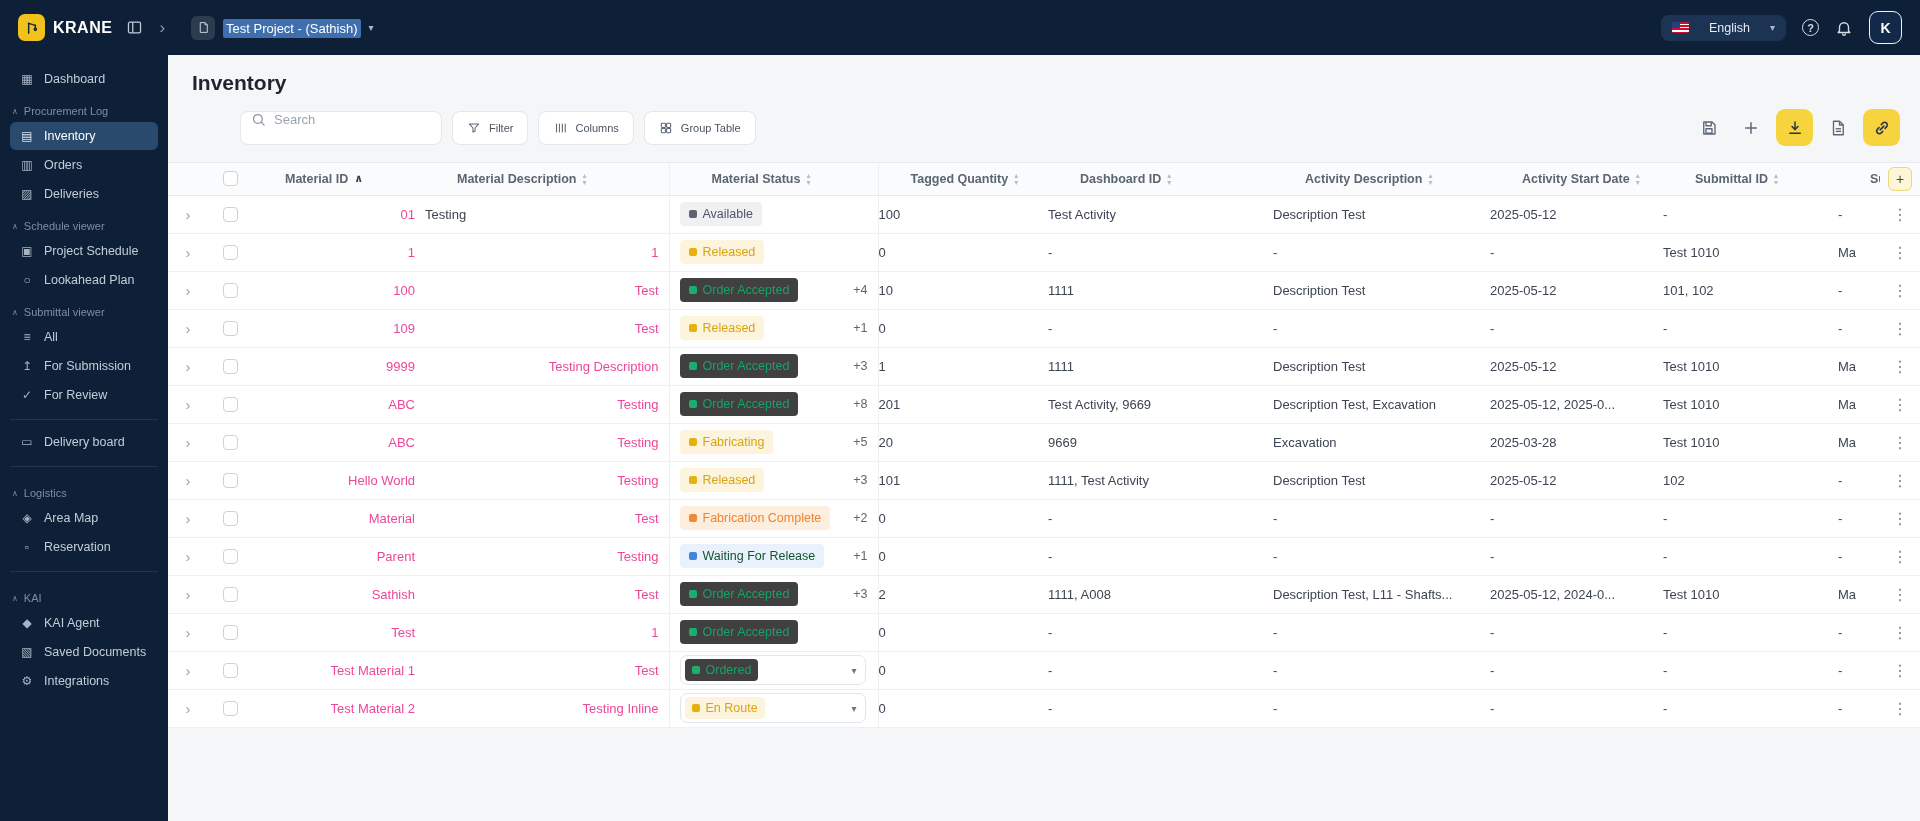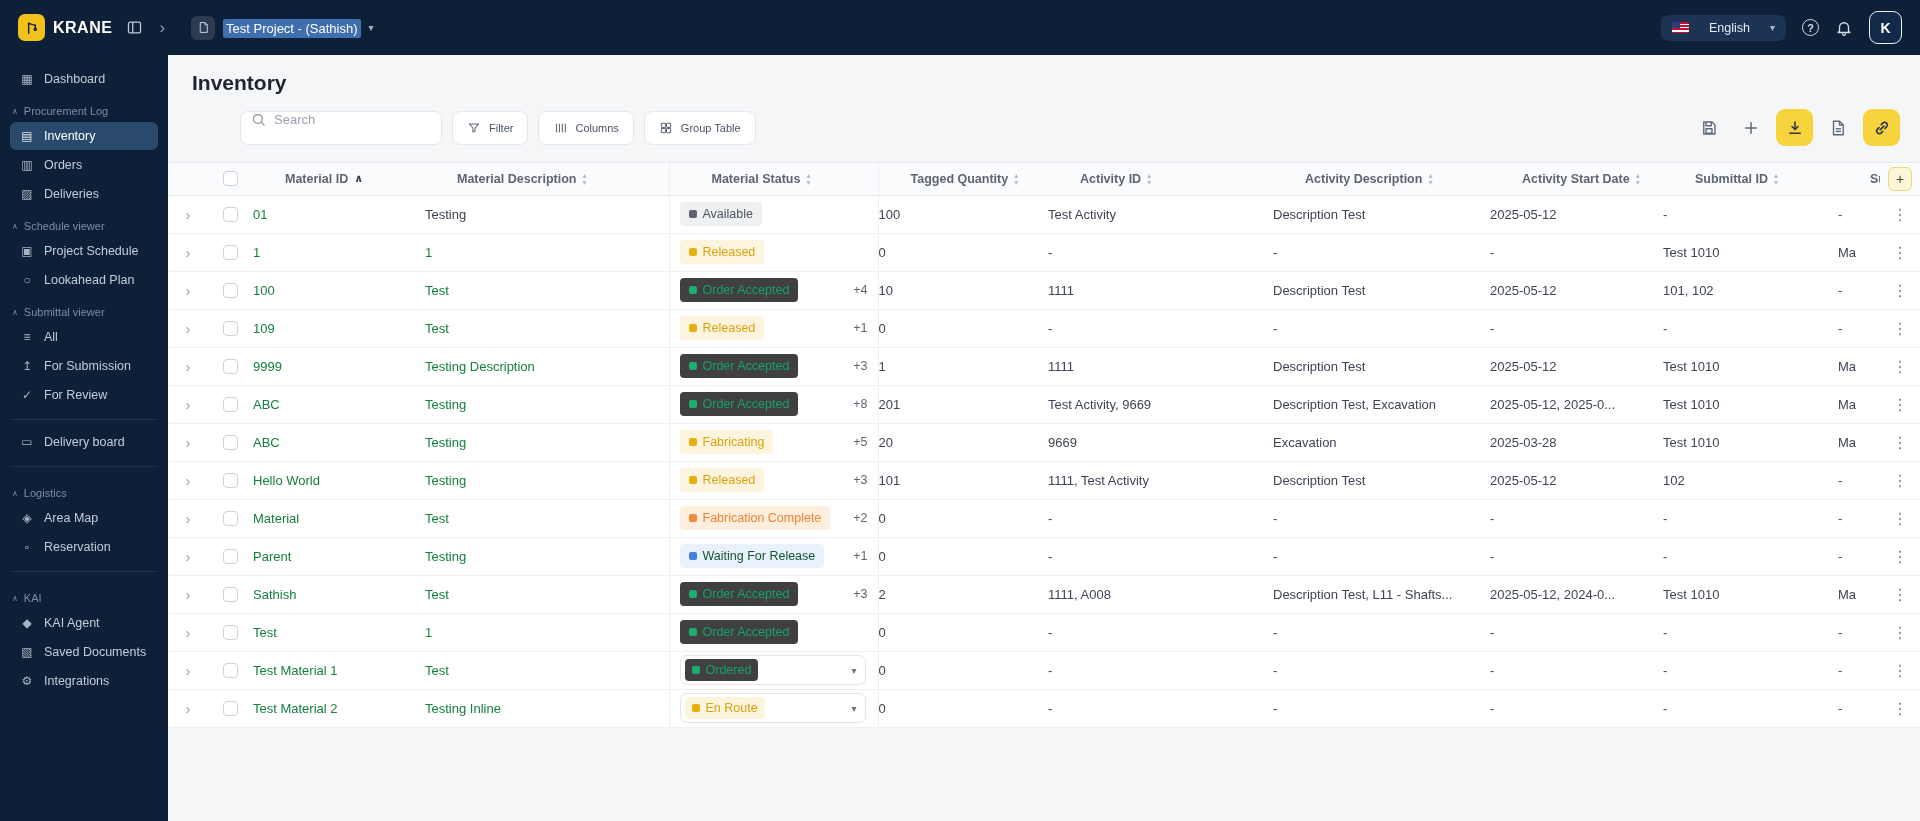--- a/index.html
+++ b/index.html
@@ -91,21 +91,21 @@
   .sel-caret { color:#6d7683; font-size:10px; }
   .c-exp { text-align:center; padding:0 !important; }
   .exp { color:#99a1ad; font-size:15px; cursor:pointer; }
   .cb { width:15px; height:15px; border:1.5px solid #ccd2da; border-radius:4px; background:#fff;
     display:inline-block; vertical-align:middle; cursor:pointer; }
   .c-chk { text-align:center; padding:0 !important; }
   .c-keb { text-align:center; padding:0 !important; }
   .keb { color:#7d8694; font-size:16px; cursor:pointer; }
   .addcol { width:24px; height:24px; border:1px solid #eed77a; background:#fdf6d8; border-radius:6px;
     color:#4a4a2f; font-size:14px; line-height:1; cursor:pointer; }
-  .muted { color:#15803d; }
+  .muted { color:#ec4899;text-align:right; }
 </style>
 </head>
 <body>
 
 <div class="app">
 
   <header class="topbar">
     <div class="logo">
       <span class="logo-mark">
         <svg width="16" height="16" viewBox="0 0 24 24" fill="none" stroke="currentColor" stroke-width="2.2" stroke-linecap="round" stroke-linejoin="round">
@@ -375,21 +375,21 @@
                   <span class="th-wrap">
                     <span class="th-lbl">Tagged Quantity</span>
                     <span class="sorts">
                       <span>▴</span>
                       <span>▾</span>
                     </span>
                   </span>
                 </th>
                 <th class="">
                   <span class="th-wrap">
-                    <span class="th-lbl">Activity ID</span>
+                    <span class="th-lbl">Dashboard ID</span>
                     <span class="sorts">
                       <span>▴</span>
                       <span>▾</span>
                     </span>
                   </span>
                 </th>
                 <th class="">
                   <span class="th-wrap">
                     <span class="th-lbl">Activity Description</span>
                     <span class="sorts">

